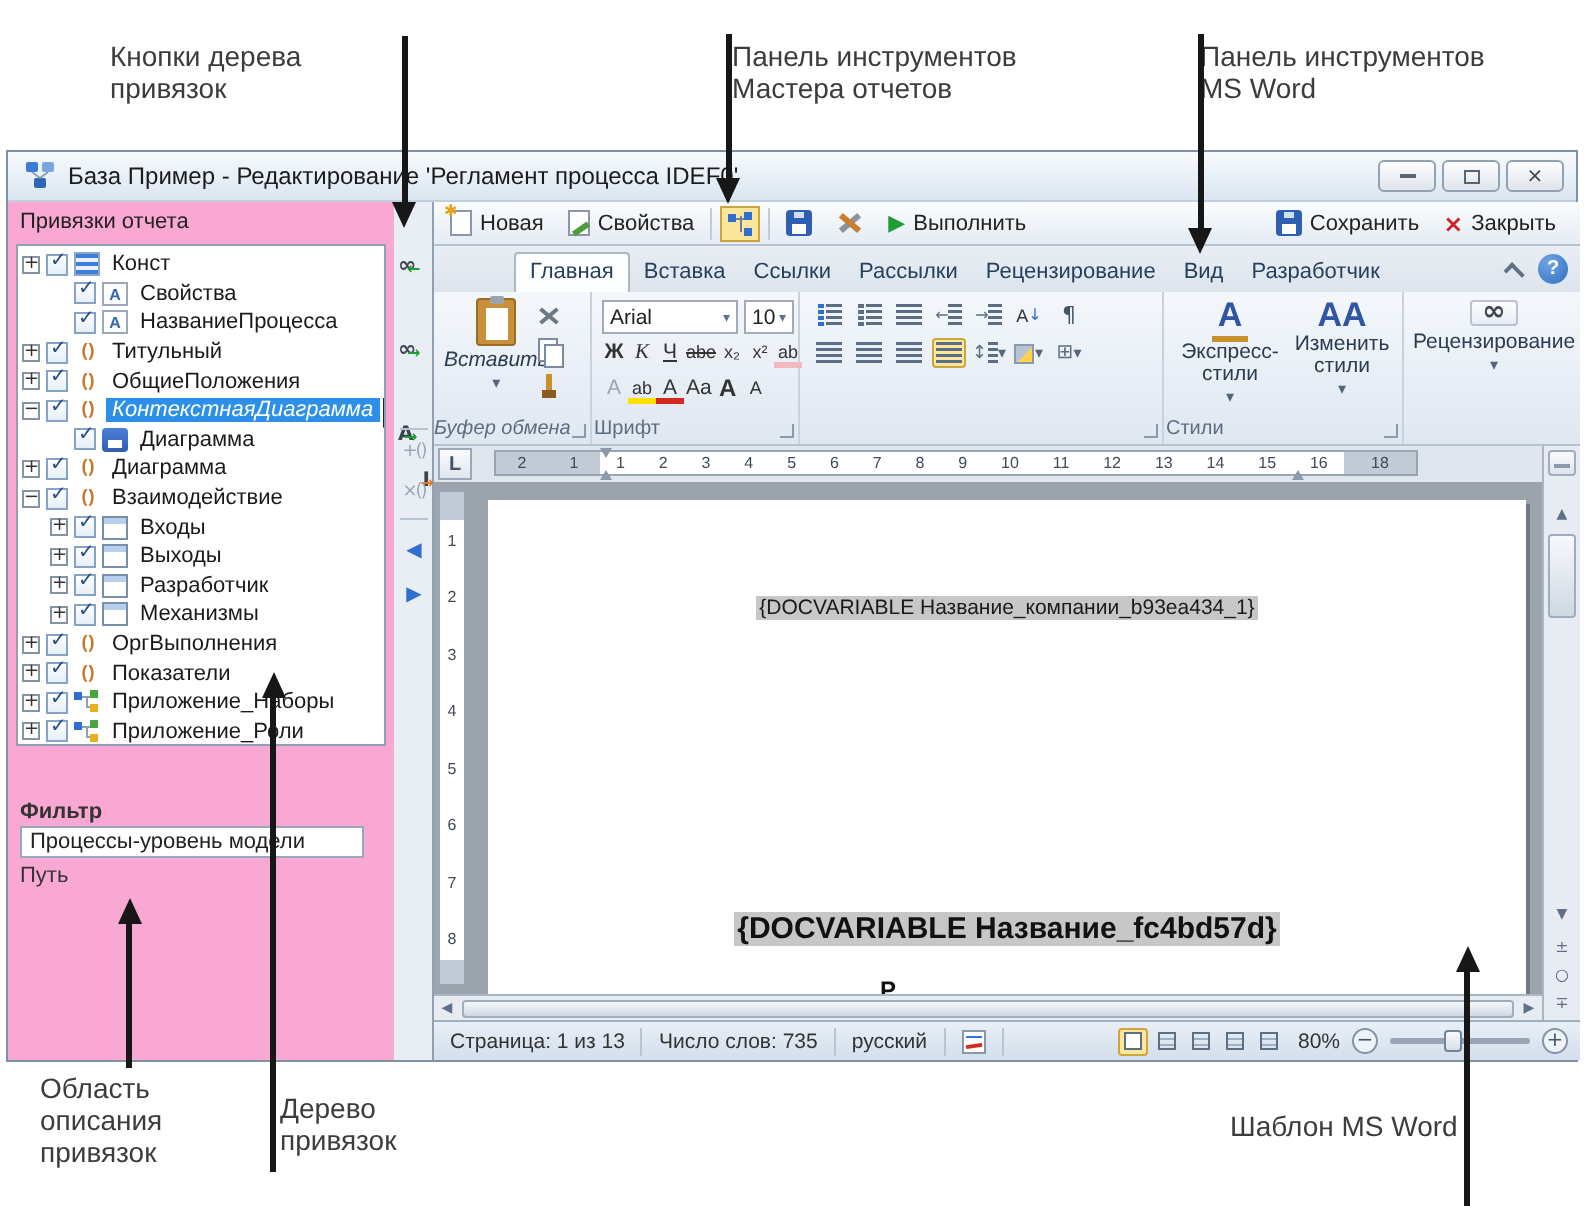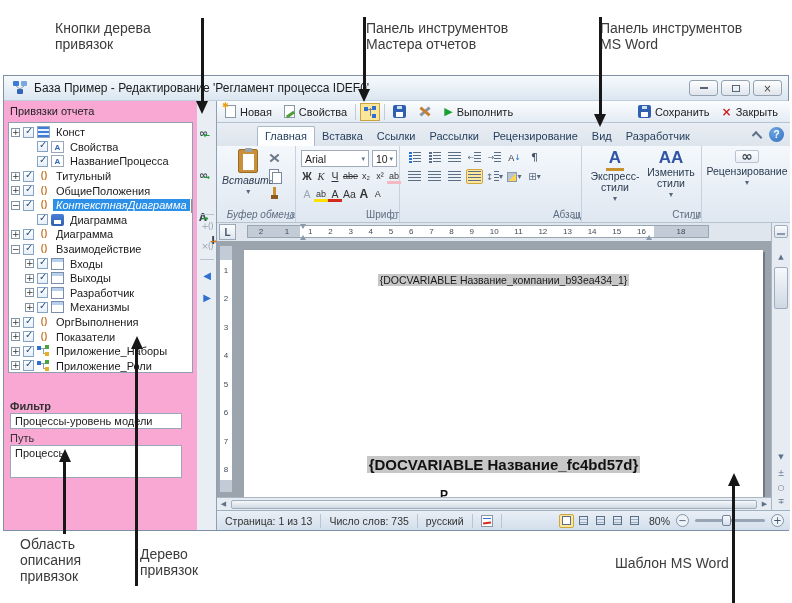--- a/index.html
+++ b/index.html
@@ -90,21 +90,21 @@
 
   
   .ribtabs{position:absolute;left:0;top:22px;width:573px;height:23px;background:linear-gradient(#e9eef4,#dde4ec);display:flex;align-items:flex-end;padding-left:40px;}
   .tab{font-size:11px;color:#253f5c;padding:3px 7px 4px;white-space:nowrap;}
   .tab.active{background:#fdfeff;border:1px solid #aab8c8;border-bottom:none;border-radius:2px 2px 0 0;color:#1c3least;} 
   .ribextras{position:absolute;right:6px;top:26px;display:flex;gap:6px;align-items:center;}
   .chev{width:9px;height:6px;border-left:2px solid #5f718a;border-top:2px solid #5f718a;transform:rotate(45deg) translateY(2px);}
   .helpbtn{width:15px;height:15px;border-radius:50%;background:radial-gradient(circle at 35% 30%,#6fa6e0,#2f6fc1);color:#fff;font-size:10px;font-weight:bold;text-align:center;line-height:15px;}
   .ribbody{position:absolute;left:0;top:45px;width:573px;height:77px;background:linear-gradient(#f4f8fc,#dfe7f1);border-bottom:1px solid #b6c2d0;}
   .rgroup{position:absolute;top:0;height:76px;border-right:1px solid #c9d2dc;}
-  .glabel{position:absolute;bottom:2px;left:0;right:0;text-align:right;font-size:10px;color:#5c6d80;}
+  .glabel{position:absolute;bottom:2px;left:0;right:0;text-align:left;font-size:10px;color:#5c6d80;}
   .launcher{position:absolute;right:2px;bottom:3px;width:7px;height:7px;border-left:1px solid #8a99ab;border-top:1px solid #8a99ab;transform:rotate(180deg);}
   .bigbtn{position:absolute;display:flex;flex-direction:column;align-items:center;font-size:10.5px;color:#2b3b50;text-align:center;white-space:pre-line;line-height:11px;}
   .clip{width:20px;height:24px;background:#c98f3b;border:1px solid #9a6d24;border-radius:2px;position:relative;margin-bottom:2px;}
   .clip:before{content:"";position:absolute;left:6px;top:-2px;width:7px;height:4px;background:#9aa4ae;border-radius:1px;}
   .clip:after{content:"";position:absolute;left:4px;top:4px;width:11px;height:16px;background:#fff;}
   .dna{font-size:8px;color:#55667c;}
   .smico{width:15px;height:13px;margin:1px 0;position:relative;}
   .scis:before,.scis:after{content:"";position:absolute;left:2px;top:5px;width:11px;height:2px;background:#6b7886;}
   .scis:before{transform:rotate(40deg);}
   .scis:after{transform:rotate(-40deg);}
@@ -141,21 +141,21 @@
   .indent-marker:after{content:"";position:absolute;left:0;bottom:0;border-left:3.5px solid transparent;border-right:3.5px solid transparent;border-bottom:5px solid #8a99ab;}
   .rindent{position:absolute;right:56px;top:9px;border-left:3.5px solid transparent;border-right:3.5px solid transparent;border-bottom:5px solid #8a99ab;}
 
   
   .docarea{position:absolute;left:0;top:140px;width:554px;height:256px;background:#9ba3ad;overflow:hidden;}
   .vrule{position:absolute;left:2px;top:4px;width:14px;height:248px;background:#c3ccd6;border:1px solid #98a5b3;display:flex;flex-direction:column;font-size:8px;color:#3f4b59;}
   .vr-white{background:#fff;flex:1;display:flex;flex-direction:column;align-items:center;justify-content:space-between;padding:6px 0;}
   .page{position:absolute;left:27px;top:9px;width:519px;height:400px;background:#fff;box-shadow:2px 2px 0 #6f7a86;}
   .docvar{position:absolute;left:0;right:0;text-align:center;}
   .docvar span{background:#c7c7c7;padding:0 2px;}
-  .dv1{top:24px;font-size:10.5px;color:#1a1a1a;}
+  .dv1{top:48px;font-size:10.5px;color:#1a1a1a;}
   .dv2{top:206px;font-size:15px;font-weight:bold;color:#111;}
   .dvp{top:238px;left:194px;right:auto;font-size:12px;font-weight:bold;color:#111;text-align:left;}
 
   
   .hscroll{position:absolute;left:0;top:396px;width:554px;height:13px;background:#e7ecf2;border-top:1px solid #aab6c4;display:flex;align-items:center;}
   .harrow{width:13px;text-align:center;font-size:7px;color:#5f718a;}
   .hthumb{flex:1;height:9px;margin:0 1px;background:linear-gradient(#f6f9fc,#cfd8e2);border:1px solid #9fadbd;border-radius:2px;}
   .vscroll{position:absolute;left:554px;top:122px;width:19px;height:287px;background:#e7ecf2;border-left:1px solid #aab6c4;}
   .vsbtn{position:absolute;left:2px;width:14px;height:13px;text-align:center;font-size:7px;color:#5f718a;line-height:13px;}
   .vsbox{border:1px solid #9fadbd;background:linear-gradient(#fbfcfd,#dde4ec);border-radius:2px;}
@@ -387,21 +387,20 @@
             <span class="tchk">
               <i class="glyph">✓</i>
             </span>
             <span class="tico ic-hier"></span>
             <span class="tlab">Приложение_Роли</span>
           </div>
         </div>
       <div class="lp-caption" style="top:299px;font-weight:bold;">Фильтр</div>
       <div class="lp-box" style="top:312px;height:16px;">Процессы-уровень модели</div>
       <div class="lp-caption" style="top:331px;">Путь</div>
-      <div class="lp-box" style="top:344px;height:33px;">Процессы</div>
     </div>
 
     <div class="btncol">
       <span class="tbtn bino" style="top:22px;">∞<em>←</em></span>
       <span class="tbtn bino" style="top:46px;">∞<em>→</em></span>
       <span class="tbtn bino" style="top:70px;font-size:10px;">A<em>→</em></span>
       <span class="tbtn bino" style="top:93px;font-size:10px;">I<em style="color:#e07b1a;">→</em></span>
       <span class="tsep" style="top:113px;"></span>
       <span class="tbtn gray glyph" style="top:118px;">+()</span>
       <span class="tbtn gray glyph" style="top:138px;">×()</span>
@@ -553,21 +552,20 @@
               </span>
             <span class="abtn">
                 <span style="width:10px;height:10px;background:linear-gradient(135deg,#b8c4d2 55%,#ffd34d 55%);border:1px solid #8a99ab;"></span>
                 <span class="glyph dna">▾</span>
               </span>
             <span class="abtn">
                 <span class="glyph" style="font-size:10px;color:#5b6e84;">⊞</span>
                 <span class="glyph dna">▾</span>
               </span>
           </div>
-          <div class="glabel">Абзац</div>
           <span class="launcher"></span>
         </div>
 
         <div class="rgroup" style="left:366px;width:119px;">
           <div class="bigbtn" style="left:6px;top:3px;width:52px;">
             <span class="bigA">A</span>
             <span class="brushbar"></span>
             <span>Экспресс-стили</span>
             <span class="dna glyph">▾</span>
           </div>
@@ -609,21 +607,21 @@
               <span>8</span>
               <span>9</span>
               <span>10</span>
               <span>11</span>
               <span>12</span>
               <span>13</span>
               <span>14</span>
               <span>15</span>
               <span>16</span>
             </div>
-          <div class="hr-gray" id="hpost" style="width:54px;align-items:center;">
+          <div class="hr-gray" id="hpost" style="width:36px;align-items:center;">
               <span>18</span>
             </div>
           <span class="indent-marker"></span>
           <span class="rindent"></span>
         </div>
       </div>
 
       <div class="docarea">
         <div class="vrule">
           <div style="height:14px;"></div>

